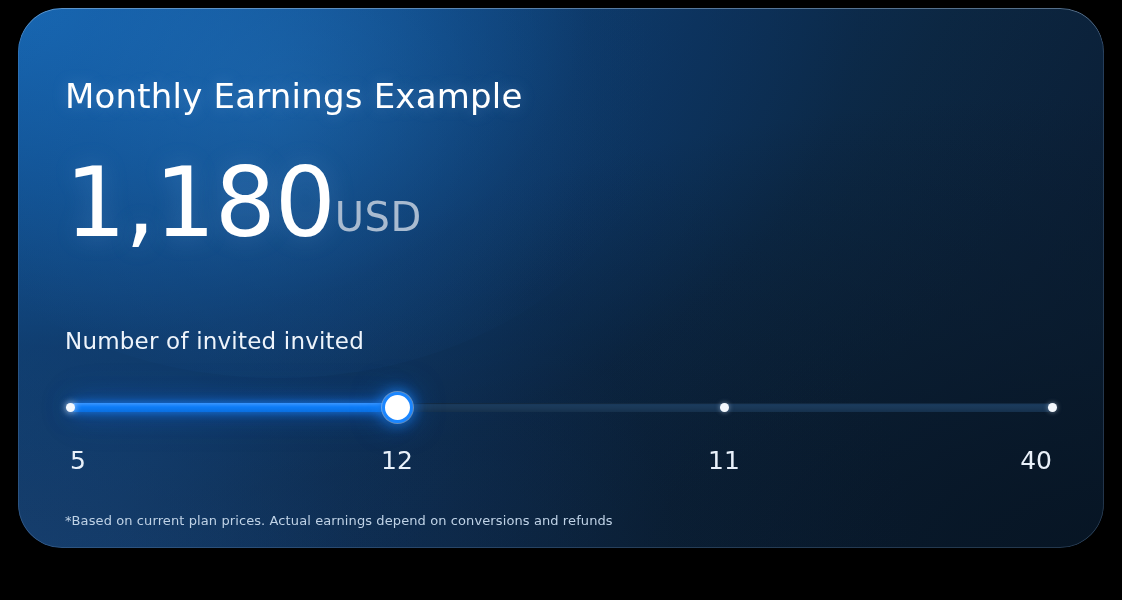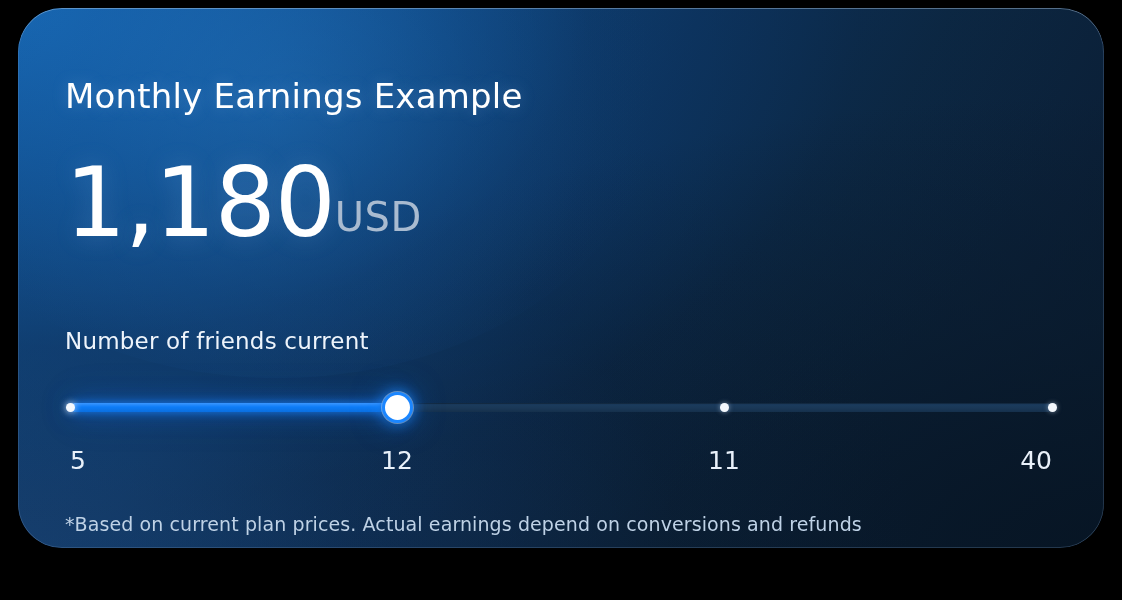--- a/index.html
+++ b/index.html
@@ -199,21 +199,21 @@
     white-space:nowrap;
     transform:translateX(-50%);
   }
   .tick-label.first { transform:translateX(0); }
   .tick-label.last  { transform:translateX(-100%); }
 
   
   .footnote {
     position:absolute;
     left:47px; top:505px;
-    font-size:19px;
+    font-size:13px;
     font-weight:400;
     letter-spacing:0.1px;
     color:#bfd2e6;
     white-space:nowrap;
   }
 </style>
 </head>
 <body>
 
 <div id="stage">
@@ -224,21 +224,21 @@
 
     <div class="content">
 
       <div class="title">Monthly Earnings Example</div>
 
       <div class="amount-row">
         <span class="amount-value">1,180</span>
         <span class="amount-currency">USD</span>
       </div>
 
-      <div class="slider-label">Number of friends current</div>
+      <div class="slider-label">Number of invited invited</div>
 
       <div class="slider-area">
         <div class="track"></div>
         <div class="track-fill" style="width: 33.3%;"></div>
         <div class="dots">
             <div class="tick-dot on-fill" style="left: 0%;"></div>
             <div class="tick-dot" style="left: 66.6%;"></div>
             <div class="tick-dot" style="left: 100%;"></div>
           </div>
         <div class="thumb" style="left: 33.3%;"></div>

